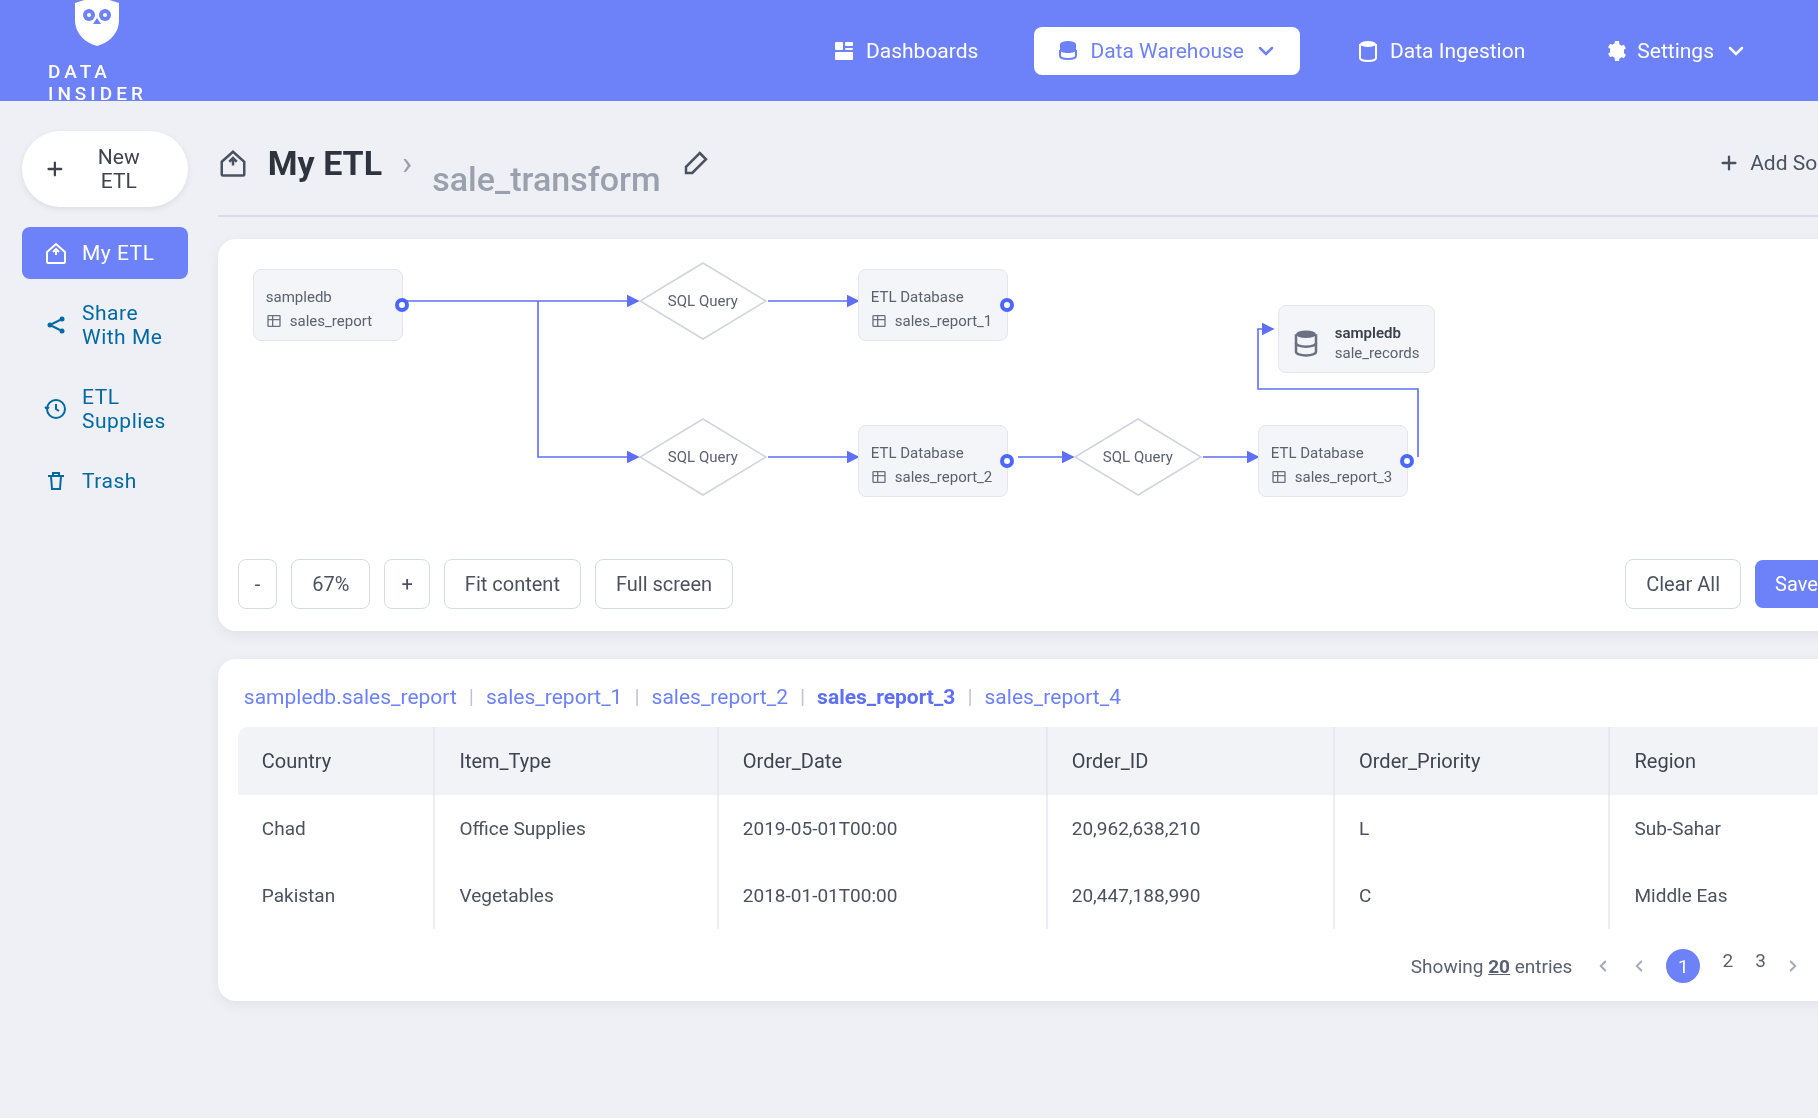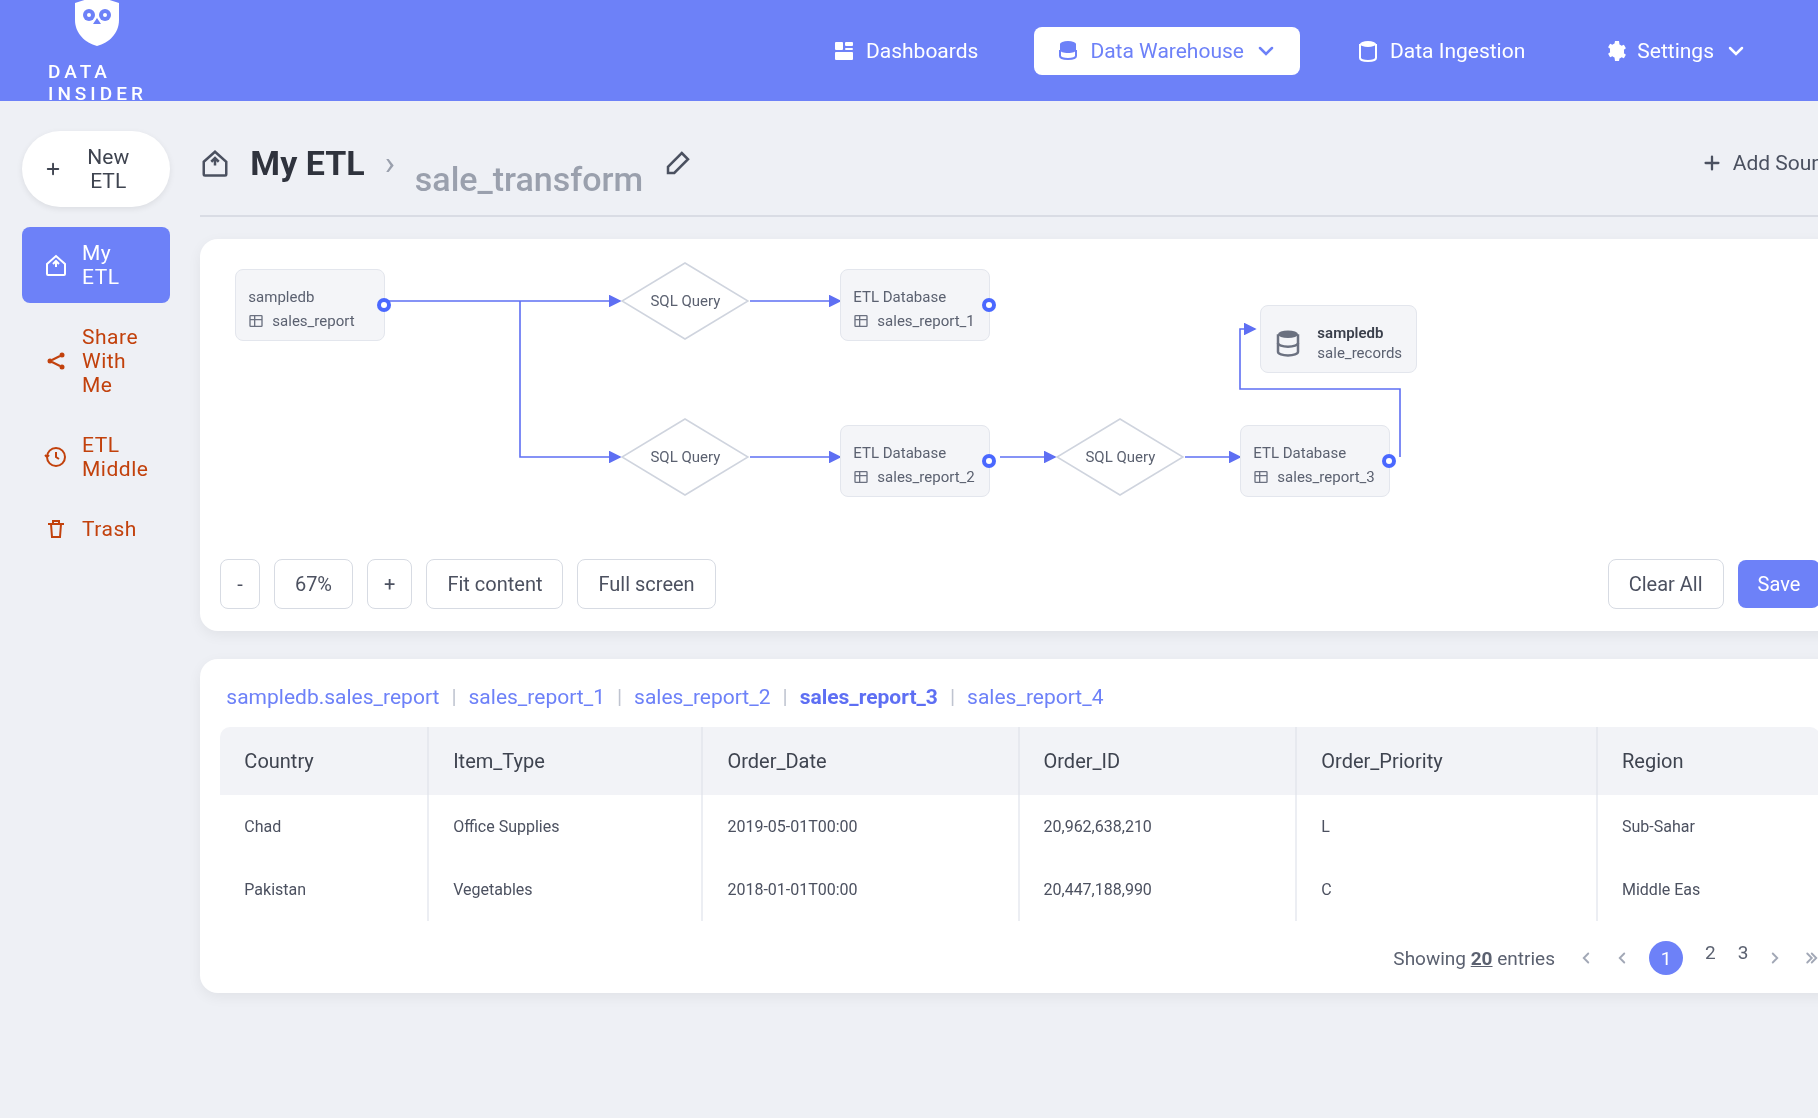--- a/index.html
+++ b/index.html
@@ -16,21 +16,21 @@
 .nav-item svg { width:24px; height:24px; }
 .chev { width:18px; height:18px; }
 
 
 .shell { display:flex; height:calc(100% - 101px); }
 .sidebar { width:360px; padding:30px 22px; }
 .main { flex:1; padding:26px 34px 20px 8px; }
 
 
 .new-etl { display:inline-flex; align-items:center; gap:12px; background:#fff; border-radius:999px; padding:14px 28px 14px 22px; font-size:21px; color:#3f4450; border:none; cursor:pointer; box-shadow:0 2px 6px rgba(0,0,0,.08); margin-bottom:20px; }
-.side-item { display:flex; align-items:center; gap:14px; padding:14px 22px; border-radius:8px; font-size:21px; color:#c2410c; cursor:pointer; margin-bottom:8px; letter-spacing:.5px; }
+.side-item { display:flex; align-items:center; gap:14px; padding:14px 22px; border-radius:8px; font-size:21px; color:#0369a1; cursor:pointer; margin-bottom:8px; letter-spacing:.5px; }
 .side-item.active { background:#6d81f8; color:#fff; }
 .side-item svg { width:24px; height:24px; flex-shrink:0; }
 
 
 .crumb-row { display:flex; align-items:center; justify-content:space-between; border-bottom:2px solid #d9dce4; padding-bottom:16px; margin-bottom:22px; }
 .crumb-left { display:flex; align-items:center; gap:20px; font-size:34px; }
 .crumb-left .root { font-weight:700; color:#2f333d; }
 .crumb-left .node { color:#9aa0ad; font-weight:500;margin-top:32px; }
 .crumb-left .sep { color:#9aa0ad; }
 .crumb-left svg { width:30px; height:30px; color:#4b5160; }
@@ -62,21 +62,21 @@
 .tabs { display:flex; gap:12px; font-size:21px; margin-bottom:18px; padding-left:6px; }
 .tab { color:#6d81f8; cursor:pointer; }
 .tab.active { font-weight:700; color:#5e6ff3; }
 .tab-sep { color:#bfc4d0; }
 .table-wrap { overflow-x:auto; border-radius:10px; }
 .table-wrap::-webkit-scrollbar{height:10px;}
 .table-wrap::-webkit-scrollbar-thumb{background:#cfd4de;border-radius:10px;}
 .table-wrap::-webkit-scrollbar-track{background:transparent;}
 table { border-collapse:collapse; width:1600px; min-width:1600px; }
 th { background:#f2f3f7; text-align:left; padding:22px 24px; font-size:20px; font-weight:400; color:#3f4450; border-right:2px solid #e7e9ef; }
-td { padding:22px 24px; font-size:16px; color:#4c5160; border-right:2px solid #eceef3; }
+td { padding:22px 24px; font-size:19px; color:#4c5160; border-right:2px solid #eceef3; }
 th:last-child,td:last-child{border-right:none;}
 .pager-row { display:flex; align-items:center; justify-content:flex-end; gap:22px; margin-top:20px; font-size:19px; color:#5b6170; }
 .entries b{text-decoration:underline;}
 .pager { display:flex; align-items:center; gap:18px; }
 .pager span { cursor:pointer; color:#5b6170; }
 .pager .pg.active { background:#6d81f8; color:#fff; border-radius:50%; width:34px; height:34px; display:flex; align-items:center; justify-content:center; }
 .pager .nav-ic { width:18px; height:18px; color:#a2a8b6; }
 </style>
 </head>
 <body>
@@ -159,21 +159,21 @@
           <circle cx="18" cy="18" r="2.5"></circle>
           <path d="M8 11l8-4M8 13l8 4" stroke="currentColor" stroke-width="2"></path>
         </svg>
       <span>Share With Me</span>
     </div>
     <div class="side-item">
       <svg viewBox="0 0 24 24" fill="none" stroke="currentColor" stroke-width="2">
           <path d="M3 12a9 9 0 109-9 9 9 0 00-9 9zm0 0l-2-2m2 2l2-2"></path>
           <path d="M12 7v5l3 2"></path>
         </svg>
-      <span>ETL Middle</span>
+      <span>ETL Supplies</span>
     </div>
     <div class="side-item">
       <svg viewBox="0 0 24 24" fill="none" stroke="currentColor" stroke-width="2">
           <path d="M4 7h16M9 7V4h6v3m-8 0l1 13h8l1-13"></path>
         </svg>
       <span>Trash</span>
     </div>
   </div>
 
   <div class="main">

